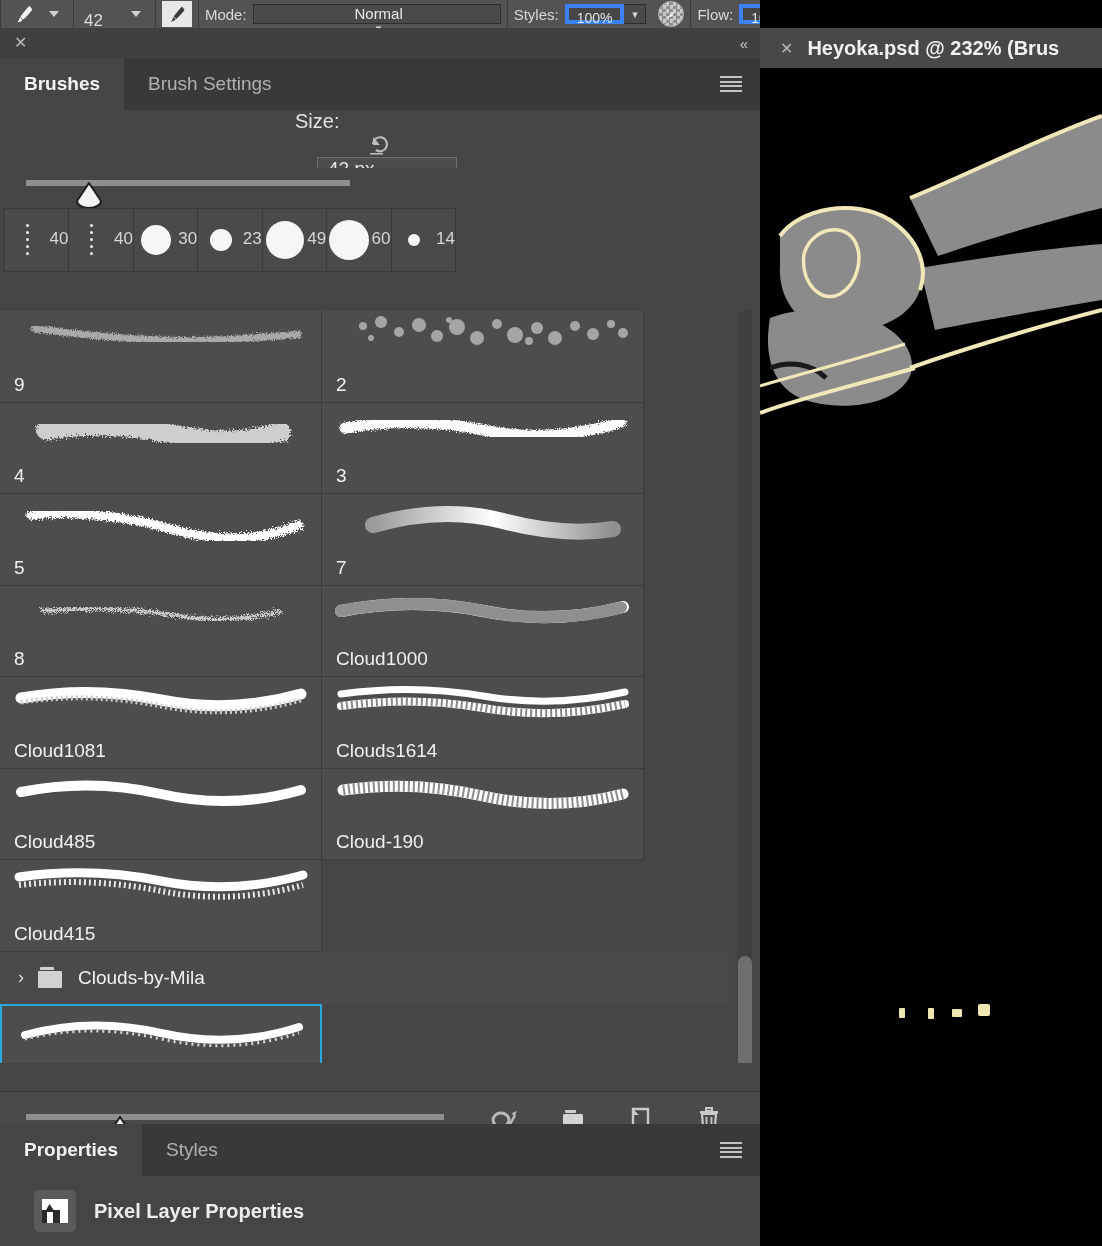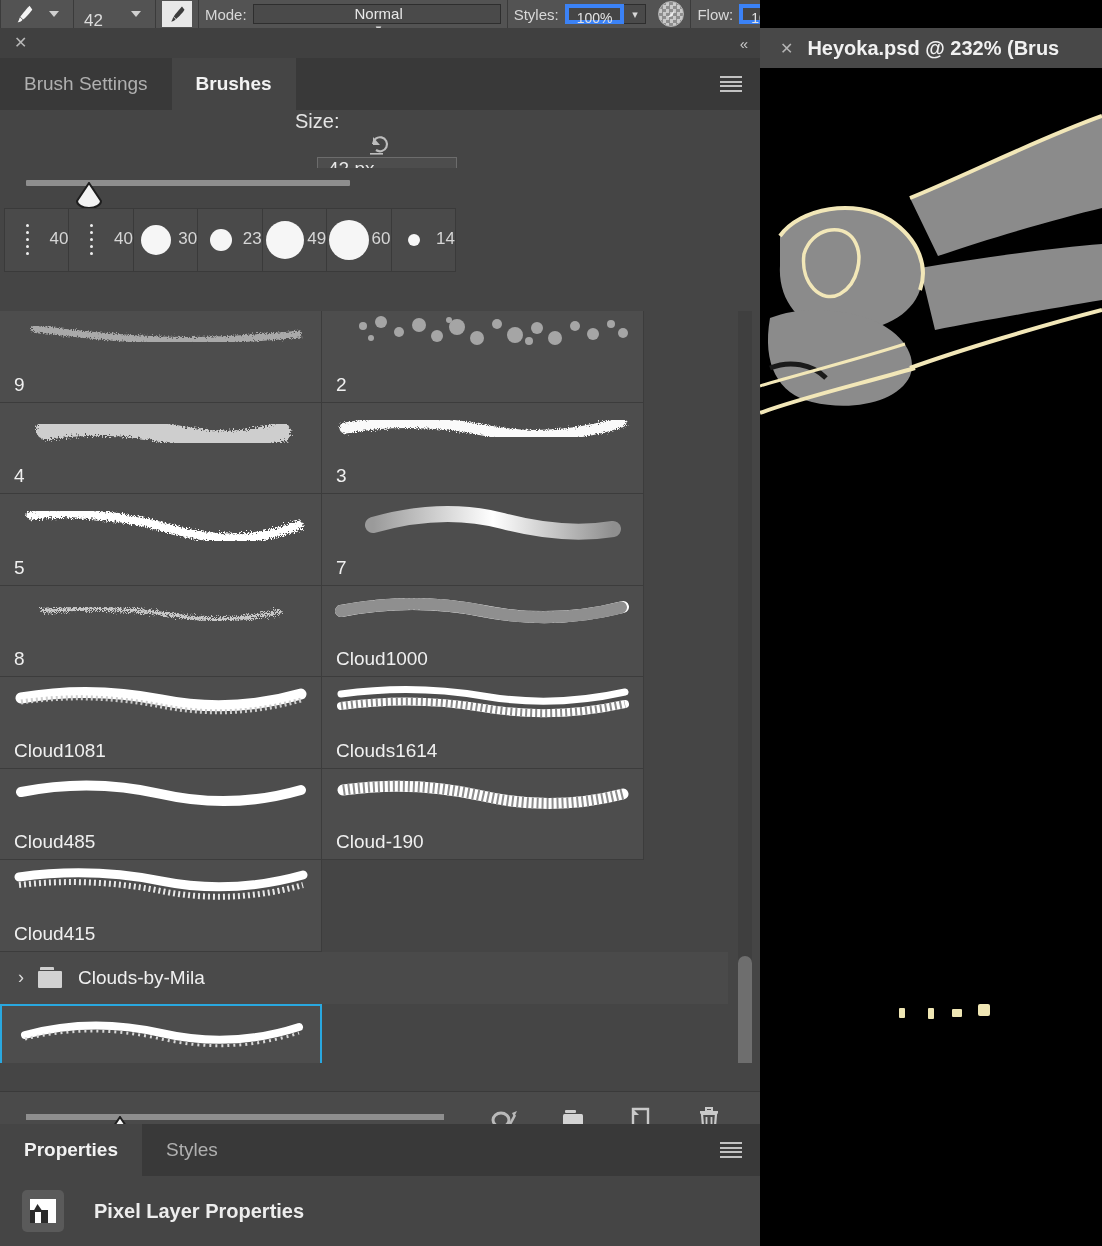--- a/index.html
+++ b/index.html
@@ -203,21 +203,21 @@
   .bottom-icons { display: flex; align-items: center; gap: 38px; padding-left: 30px; }
   .bi { width: 30px; height: 32px; display: flex; align-items: center; justify-content: center; cursor: pointer; }
 
   
   .props-panel {
     position: absolute; left: 0; top: 1124px; width: 760px; height: 122px;
     background: #454545;
   }
   .props-tabs { height: 52px; background: #393939; display: flex; position: relative; }
 
-  .props-body { height: 70px; display: flex; align-items: center; padding-left: 22px; gap: 30px; }
+  .props-body { height: 70px; display: flex; align-items: center; padding-left: 34px; gap: 18px; }
   .pixel-icon {
     width: 42px; height: 42px; background: #5a5a5a; border-radius: 5px;
     display: flex; align-items: center; justify-content: center;
   }
   .pixel-inner {
     width: 26px; height: 24px; background: #fff; position: relative; overflow: hidden;
   }
   .pixel-inner::after {
     content: ""; position: absolute; left: 0; bottom: 0; width: 26px; height: 13px;
     background:
@@ -307,22 +307,22 @@
   </div>
 
   <div class="brush-panel">
 
     <div class="panel-topbar">
       <span class="close-x">✕</span>
       <span class="collapse-arrows">«</span>
     </div>
 
     <div class="tabs-row">
+      <div class="tab active">Brushes</div>
       <div class="tab">Brush Settings</div>
-      <div class="tab active">Brushes</div>
       <div class="tabs-filler"></div>
       <div class="panel-menu">
         <i></i>
           <i></i>
           <i></i>
           <i></i>
       </div>
     </div>
 
     <div class="size-row">

